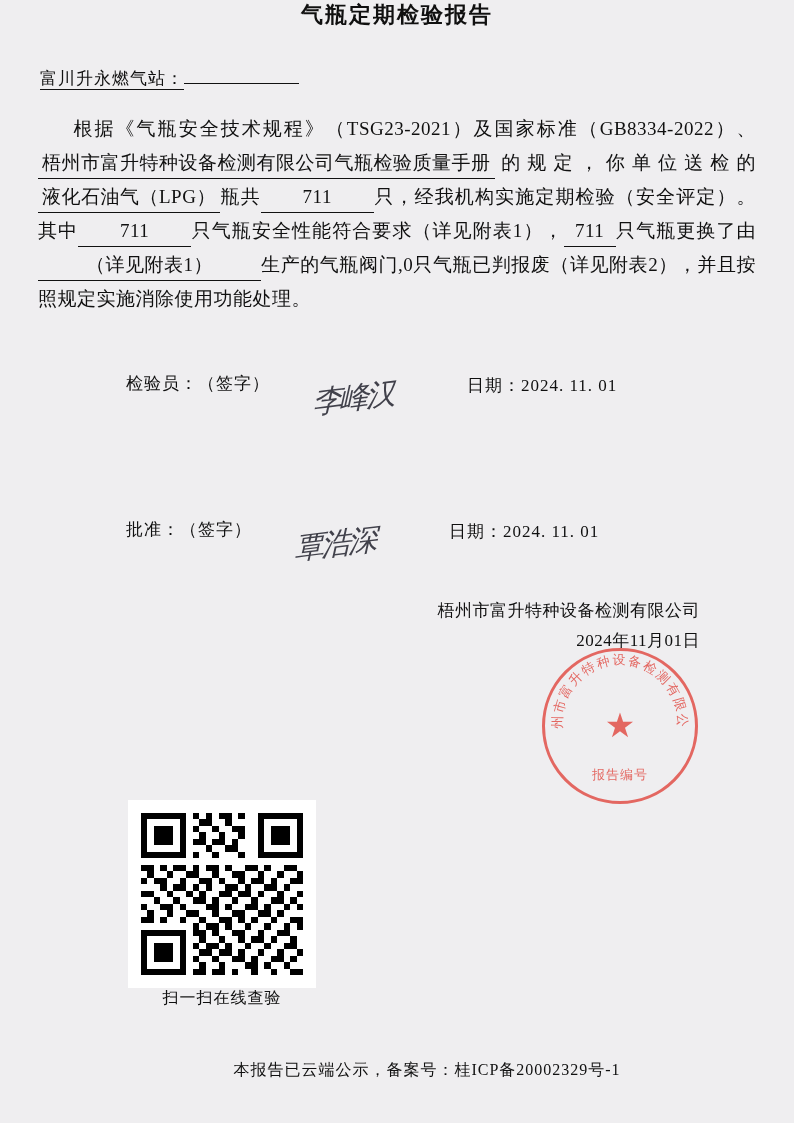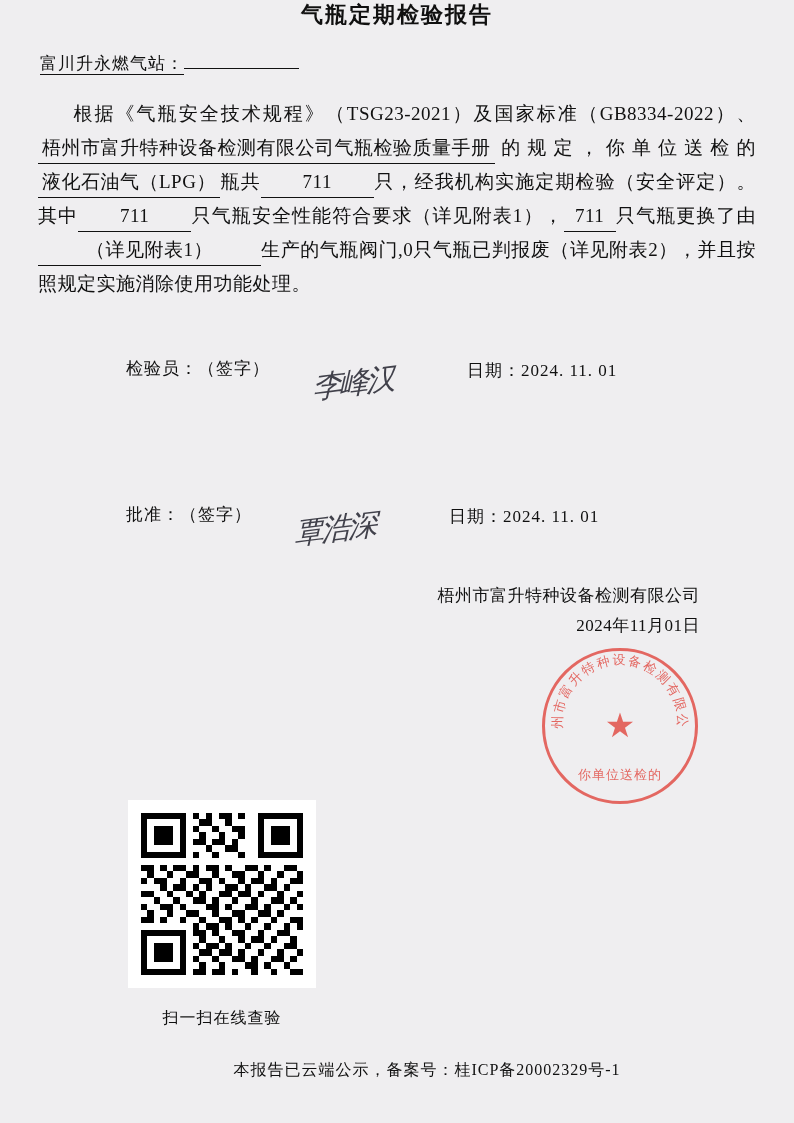--- a/index.html
+++ b/index.html
@@ -31,21 +31,21 @@
     font-family: "DejaVu Serif", "Liberation Serif", serif;
   }
   .report-no {
     text-align: right;
     font-size: 17px;
     margin-top: 16px;
     padding-right: 10px;
     letter-spacing: 1px;
   }
   .addressee {
-    margin-top: 22px;
+    margin-top: 37px;
     font-size: 17px;
     letter-spacing: 1px;
     padding-left: 2px;
   }
   .addressee .name {
     border-bottom: 1px solid #111;
     padding-bottom: 1px;
   }
   .addressee .blank {
     display: inline-block;
@@ -167,21 +167,21 @@
   }
   .qr {
     width: 188px;
     height: 188px;
     background: #fff;
     padding: 0;
     box-sizing: border-box;
     display: block;
   }
   .qr-cap {
-    margin-top: 20px;
+    margin-top: 0;
     font-size: 16px;
     letter-spacing: 1px;
   }
   .footer {
     position: absolute;
     left: 0; right: 0;
     bottom: 42px;
     text-align: center;
     font-size: 16px;
     letter-spacing: 1px;
@@ -229,21 +229,21 @@
   </div>
 
   <div class="stamp">
     <svg class="arc" viewBox="0 0 150 150">
       <defs>
         <path id="arcpath" d="M 18,82 A 58,58 0 1 1 132,82"></path>
       </defs>
       <text><textPath href="#arcpath" startOffset="50%" text-anchor="middle">梧州市富升特种设备检测有限公司</textPath></text>
     </svg>
     <span class="star">★</span>
-    <div class="bottom-text">你单位送检的</div>
+    <div class="bottom-text">报告编号</div>
   </div>
 
   <div class="qr-wrap">
     <svg class="qr" viewBox="0 0 29 29" shape-rendering="crispEdges">
       <rect width="29" height="29" fill="#ffffff"></rect>
       <g fill="#000000">
         <rect x="2" y="2" width="7" height="1"></rect>
         <rect x="2" y="8" width="7" height="1"></rect>
         <rect x="2" y="2" width="1" height="7"></rect>
         <rect x="8" y="2" width="1" height="7"></rect>

